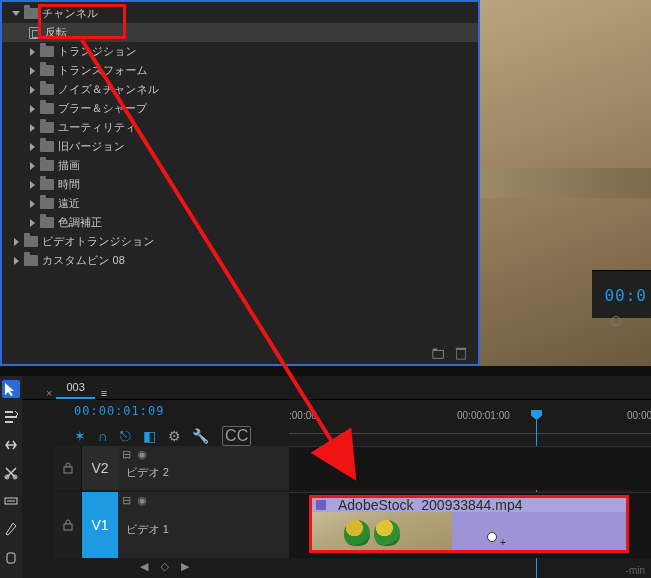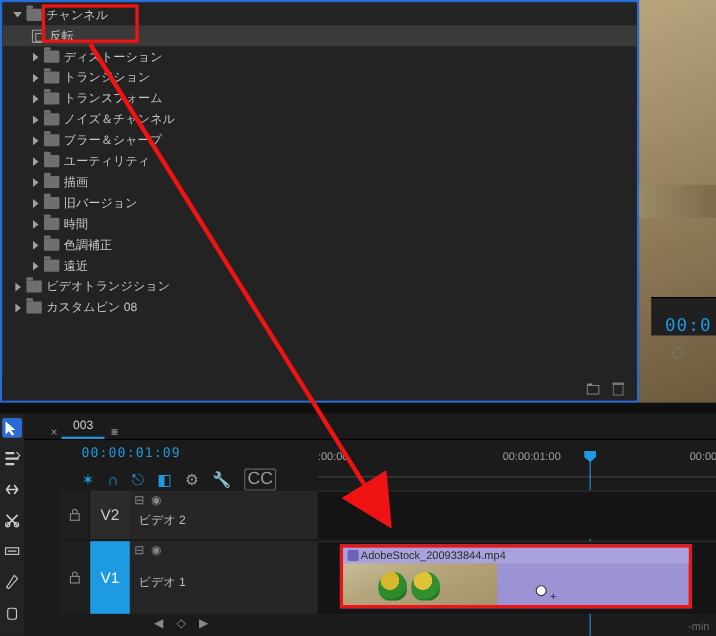--- a/index.html
+++ b/index.html
@@ -12,21 +12,21 @@
     height: 578px;
     overflow: hidden;
     position: relative;
   }
   .top-section {
     display: flex;
     height: 366px;
   }
   .effects-panel {
     background: #232323;
-    width: 581px;
+    width: 480px;
     border: 2px solid #2a6bd4;
     display: flex;
     flex-direction: column;
   }
   .tree {
     flex: 1;
     overflow: hidden;
     padding-top: 2px;
   }
   .tree-row {
@@ -112,21 +112,21 @@
     position:absolute; top:50%; left:0; right:0;
     height:30px; transform:translateY(-50%);
     background: linear-gradient(90deg,#9a8a66,#7c6b49);
   }
   .tc-right {
     position:absolute;
     top:270px; right:0;
     color:#1d9ae2;
     font-family: monospace;
     font-size:16px;
-    padding:15px 4px 0 12px;
+    padding:15px 4px 13px 12px;
     background:#202020;
     letter-spacing:1px;
     border-top:1px solid #000;
   }
   .pager-dot {
     position:absolute;
     top:316px; right:30px;
     width:10px;height:10px;
     border:1px solid #777;
     border-radius:50%;
@@ -280,23 +280,23 @@
     position:absolute;
     left:20px; top:2px;
     width:320px; height:58px;
     border:3px solid #f01313;
     background:#9b93d4;
   }
   .clip-header {
     height:14px;
     background:#a9a2dd;
     color:#2b2b2b;
-    font-size:10px;
+    font-size:14px;
     padding-left:4px;
-    display:flex;align-items:center;gap:2px;
+    display:flex;align-items:center;gap:12px;
     overflow:hidden;
     text-align:right;
   }
   .clip-thumb {
     position:absolute;
     left:0; top:14px; bottom:0;
     width:140px;
     background: linear-gradient(160deg,#c7bd99 0%,#b4a57c 40%,#a59368 100%);
   }
   .parrot {
@@ -356,25 +356,20 @@
         <span class="folder-icon"></span>
         <span class="label">チャンネル</span>
       </div>
       <div class="tree-row l2b selected">
         <span class="preset-icon"></span>
         <span class="label">反転</span>
       </div>
       <div class="tree-row l2">
         <span class="arrow right"></span>
         <span class="folder-icon"></span>
-        <span class="label">ディストーション</span>
-      </div>
-      <div class="tree-row l2">
-        <span class="arrow right"></span>
-        <span class="folder-icon"></span>
         <span class="label">トランジション</span>
       </div>
       <div class="tree-row l2">
         <span class="arrow right"></span>
         <span class="folder-icon"></span>
         <span class="label">トランスフォーム</span>
       </div>
       <div class="tree-row l2">
         <span class="arrow right"></span>
         <span class="folder-icon"></span>
@@ -386,41 +381,41 @@
         <span class="label">ブラー＆シャープ</span>
       </div>
       <div class="tree-row l2">
         <span class="arrow right"></span>
         <span class="folder-icon"></span>
         <span class="label">ユーティリティ</span>
       </div>
       <div class="tree-row l2">
         <span class="arrow right"></span>
         <span class="folder-icon"></span>
+        <span class="label">旧バージョン</span>
+      </div>
+      <div class="tree-row l2">
+        <span class="arrow right"></span>
+        <span class="folder-icon"></span>
         <span class="label">描画</span>
       </div>
       <div class="tree-row l2">
         <span class="arrow right"></span>
         <span class="folder-icon"></span>
-        <span class="label">旧バージョン</span>
-      </div>
-      <div class="tree-row l2">
-        <span class="arrow right"></span>
-        <span class="folder-icon"></span>
         <span class="label">時間</span>
       </div>
       <div class="tree-row l2">
         <span class="arrow right"></span>
         <span class="folder-icon"></span>
+        <span class="label">遠近</span>
+      </div>
+      <div class="tree-row l2">
+        <span class="arrow right"></span>
+        <span class="folder-icon"></span>
         <span class="label">色調補正</span>
-      </div>
-      <div class="tree-row l2">
-        <span class="arrow right"></span>
-        <span class="folder-icon"></span>
-        <span class="label">遠近</span>
       </div>
       <div class="tree-row l1">
         <span class="arrow right"></span>
         <span class="folder-icon"></span>
         <span class="label">ビデオトランジション</span>
       </div>
       <div class="tree-row l1">
         <span class="arrow right"></span>
         <span class="folder-icon"></span>
         <span class="label">カスタムビン 08</span>

